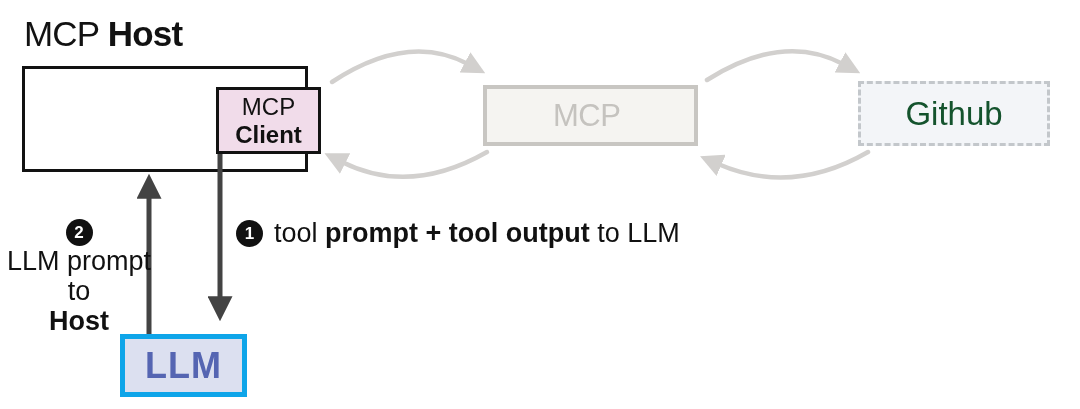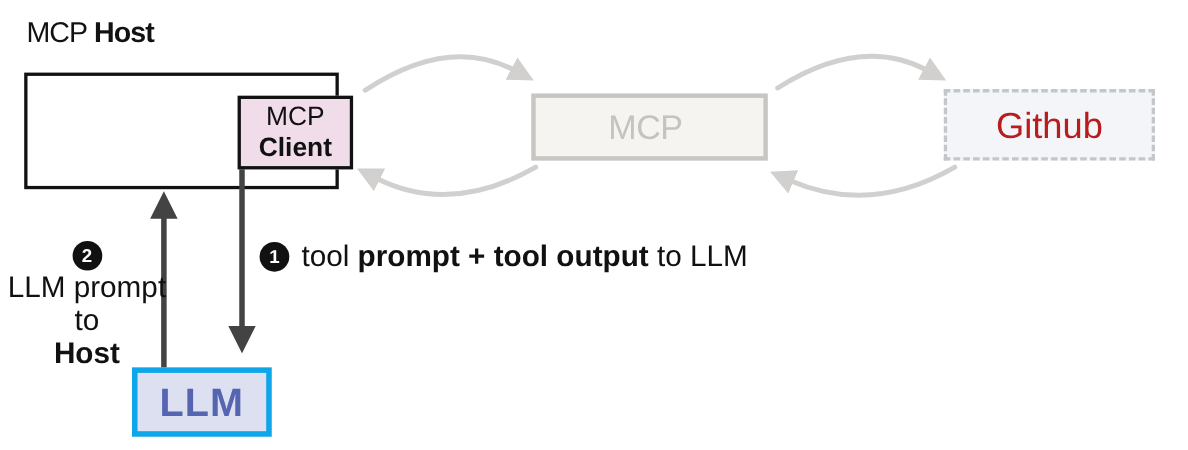--- a/index.html
+++ b/index.html
@@ -2,38 +2,38 @@
 <html><head>
 <meta charset="utf-8">
 <style>
   html,body{margin:0;padding:0;background:#ffffff;}
   #canvas{
     position:relative; width:1080px; height:409px; background:#ffffff;
     font-family:"Liberation Sans", sans-serif; overflow:hidden; color:#111;
   }
   .bold{font-weight:700;}
   .title{
-    position:absolute; left:24px; top:14px; font-size:26px; letter-spacing:-0.8px;
+    position:absolute; left:24px; top:14px; font-size:35px; letter-spacing:-0.8px;
     color:#121212; white-space:pre;
   }
   .box{
     position:absolute; box-sizing:border-box; display:flex;
     align-items:center; justify-content:center; text-align:center; white-space:pre;
   }
   .host{ left:22px; top:66px; width:286px; height:106px;
     border:3.5px solid #121212; background:#ffffff; z-index:1;}
   .client{ left:216px; top:87px; width:105px; height:67px;
     border:3.5px solid #121212; background:#f1dcea; z-index:3;
     flex-direction:column; font-size:24px; line-height:28px;}
   .server{ left:483px; top:85px; width:215px; height:61px;
     border:4px solid #c8c6c2; background:#f5f4f1;
     font-size:31px; color:#c5c3bf; letter-spacing:-0.5px;}
   .github{ left:858px; top:81px; width:192px; height:65px;
     border:3px dashed #c3c7cb; background:#f3f5f8;
-    font-size:33px; color:#b91c1c;}
+    font-size:33px; color:#14532d;}
   .llm{ left:120px; top:334px; width:127px; height:63px;
     border:5px solid #0ea5e9; background:#dce0f0;
     font-size:36px; font-weight:700; color:#5565b2; letter-spacing:1px; z-index:3;}
   .arrows{position:absolute; left:0; top:0; z-index:2;}
   .badge{
     display:inline-flex; align-items:center; justify-content:center;
     width:27px; height:27px; border-radius:50%; background:#111; color:#fff;
     font-size:17px; font-weight:700; flex:0 0 auto;
   }
   .step1{

